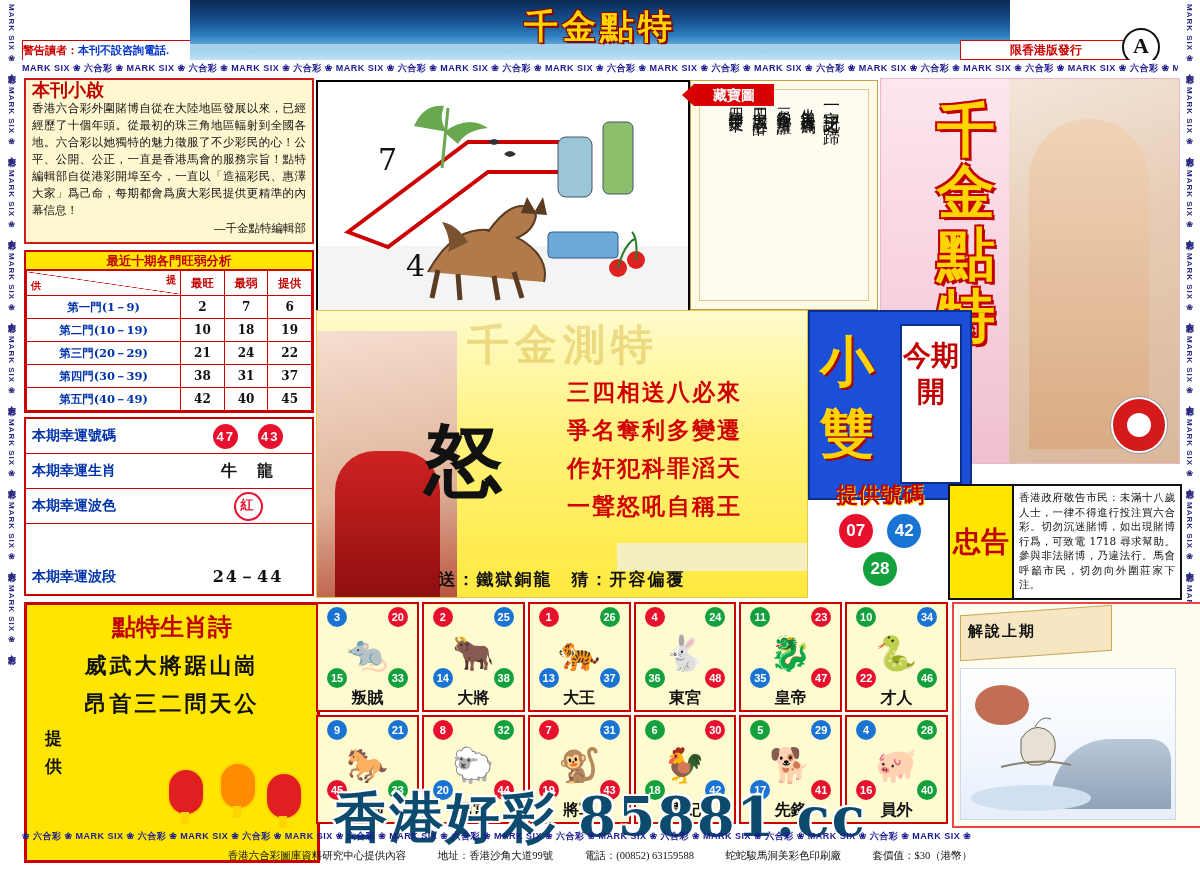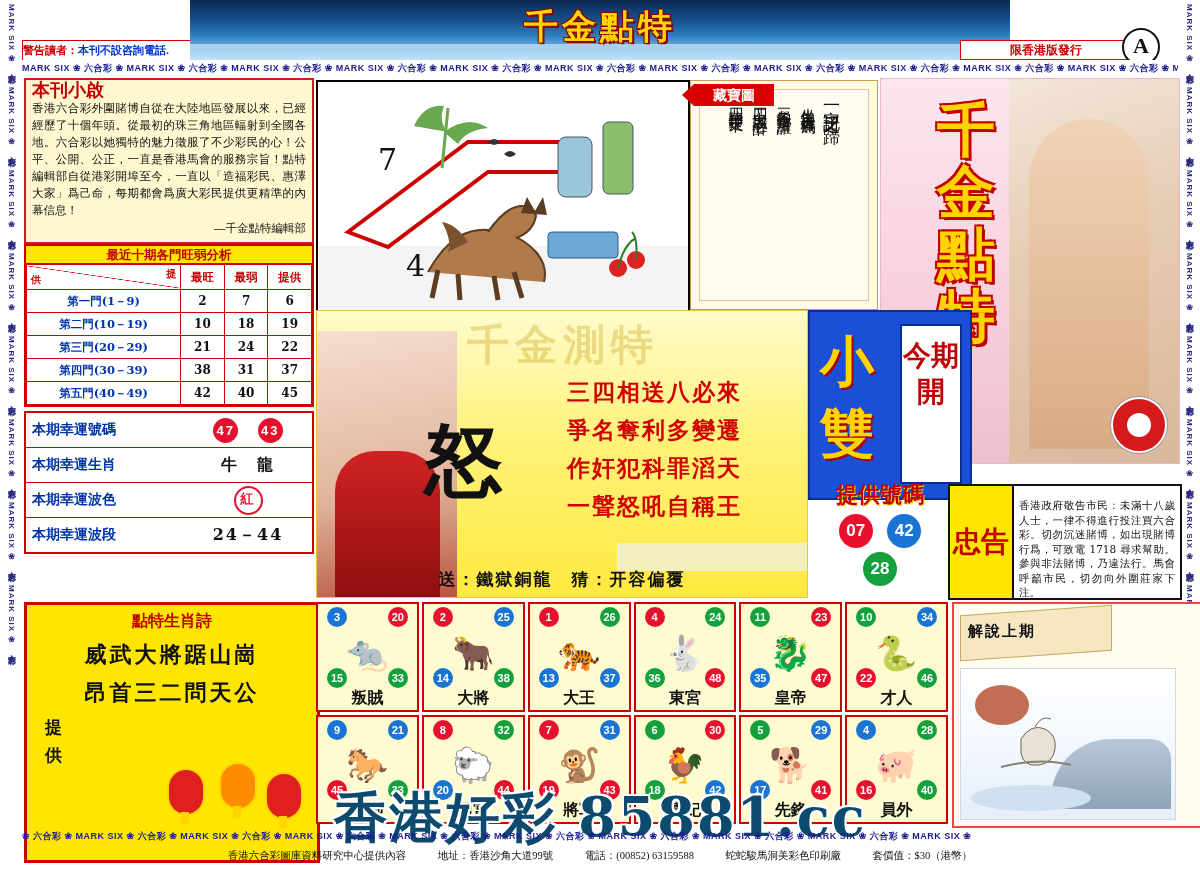--- a/index.html
+++ b/index.html
@@ -68,21 +68,21 @@
     position:absolute;left:6px;top:-2px;font-size:18px;font-weight:bold;color:#c00000;
     font-family:"DejaVu Serif",serif;
   }
   .note-body{
     margin-top:16px;font-size:11.5px;line-height:17px;color:#111;text-align:justify;
     font-family:"DejaVu Serif",serif;
   }
   .note-sign{text-align:right;font-size:11.5px;margin-top:2px;color:#111;}
 
   
-  .tbl-wrap{border:2px solid #c00;background:#fff;}
+  .tbl-wrap{margin-top:6px;border:2px solid #c00;background:#fff;}
   .tbl-cap{
     background:#ffe600;color:#c00000;font-size:12.5px;font-weight:bold;text-align:center;
     border-bottom:1px solid #c00;line-height:17px;font-family:"DejaVu Serif",serif;
   }
   table.an{width:100%;border-collapse:collapse;font-size:12px;}
   table.an td,table.an th{
     border:1px solid #c00;text-align:center;height:20px;color:#111;font-weight:bold;
     font-family:"DejaVu Serif",serif;
   }
   table.an th{background:#fff;color:#c00000;font-size:11.5px;}
@@ -92,21 +92,21 @@
   .hdr-split .a{position:absolute;left:3px;bottom:1px;font-size:10px;color:#c00;}
   .hdr-split .b{position:absolute;right:3px;top:1px;font-size:10px;color:#c00;}
   .hdr-split:before{
     content:"";position:absolute;left:0;top:0;width:100%;height:100%;
     background:linear-gradient(to right top,transparent calc(50% - .6px),#c00,transparent calc(50% + .6px));
   }
 
   
   .lucky{margin-top:4px;border:2px solid #c00;background:#fff;}
   .lrow{display:flex;align-items:center;height:34px;border-bottom:1px solid #c00;}
-  .lrow:last-child{border-bottom:none;}
+  .lrow:last-child{border-bottom:none;margin-top:36px;}
   .lrow .lbl{
     width:152px;font-size:14px;font-weight:bold;color:#0033aa;padding-left:6px;
     font-family:"DejaVu Serif",serif;
   }
   .lrow .val{
     flex:1;text-align:center;font-size:16px;font-weight:bold;color:#111;
     font-family:"DejaVu Serif",serif;letter-spacing:2px;
   }
   .ball{
     display:inline-block;width:25px;height:25px;border-radius:50%;color:#fff;font-size:13px;
@@ -116,21 +116,21 @@
   .ball.blue{background:#1a74d4;}
   .ball.green{background:#14a03c;}
   .ball.hollow-red{background:#fff;color:#e8112d;border:2px solid #e8112d;line-height:21px;}
 
   
   .poem{
     position:absolute;left:24px;top:602px;width:290px;height:255px;
     border:3px solid #c00;background:#ffe600;overflow:hidden;
   }
   .poem h3{
-    margin:6px 0 2px;text-align:center;font-size:16px;color:#c00000;font-weight:bold;
+    margin:6px 0 2px;text-align:center;font-size:24px;color:#c00000;font-weight:bold;
     font-family:"DejaVu Serif",serif;
   }
   .poem .line{
     text-align:center;font-size:22px;color:#111;font-family:"DejaVu Serif",serif;
     letter-spacing:3px;margin:8px 0;font-weight:bold;
   }
   .poem .sub{
     margin-top:6px;text-align:left;padding-left:18px;font-size:17px;color:#111;
     font-family:"DejaVu Serif",serif;line-height:22px;font-weight:bold;
   }
@@ -262,21 +262,21 @@
   .advice{
     position:absolute;left:948px;top:484px;width:230px;height:112px;background:#fff;
     border:2px solid #111;display:flex;
   }
   .advice .left{
     width:62px;background:#ffe600;display:flex;align-items:center;justify-content:center;
     font-family:"DejaVu Serif",serif;font-size:28px;font-weight:bold;color:#c00000;
     border-right:2px solid #111;line-height:30px;text-align:center;
   }
   .advice .txt{
-    flex:1;font-size:10.5px;line-height:14.5px;color:#111;padding:12px 5px;
+    flex:1;font-size:10.5px;line-height:14.5px;color:#111;padding:4px 5px;
     font-family:"DejaVu Serif",serif;text-align:justify;
   }
 
   
   .zgrid{
     position:absolute;left:316px;top:602px;width:632px;height:222px;
     display:grid;grid-template-columns:repeat(6,1fr);grid-template-rows:1fr 1fr;gap:3px;
   }
   .zcell{
     background:#fffbd0;border:2px solid #c00;position:relative;overflow:hidden;

